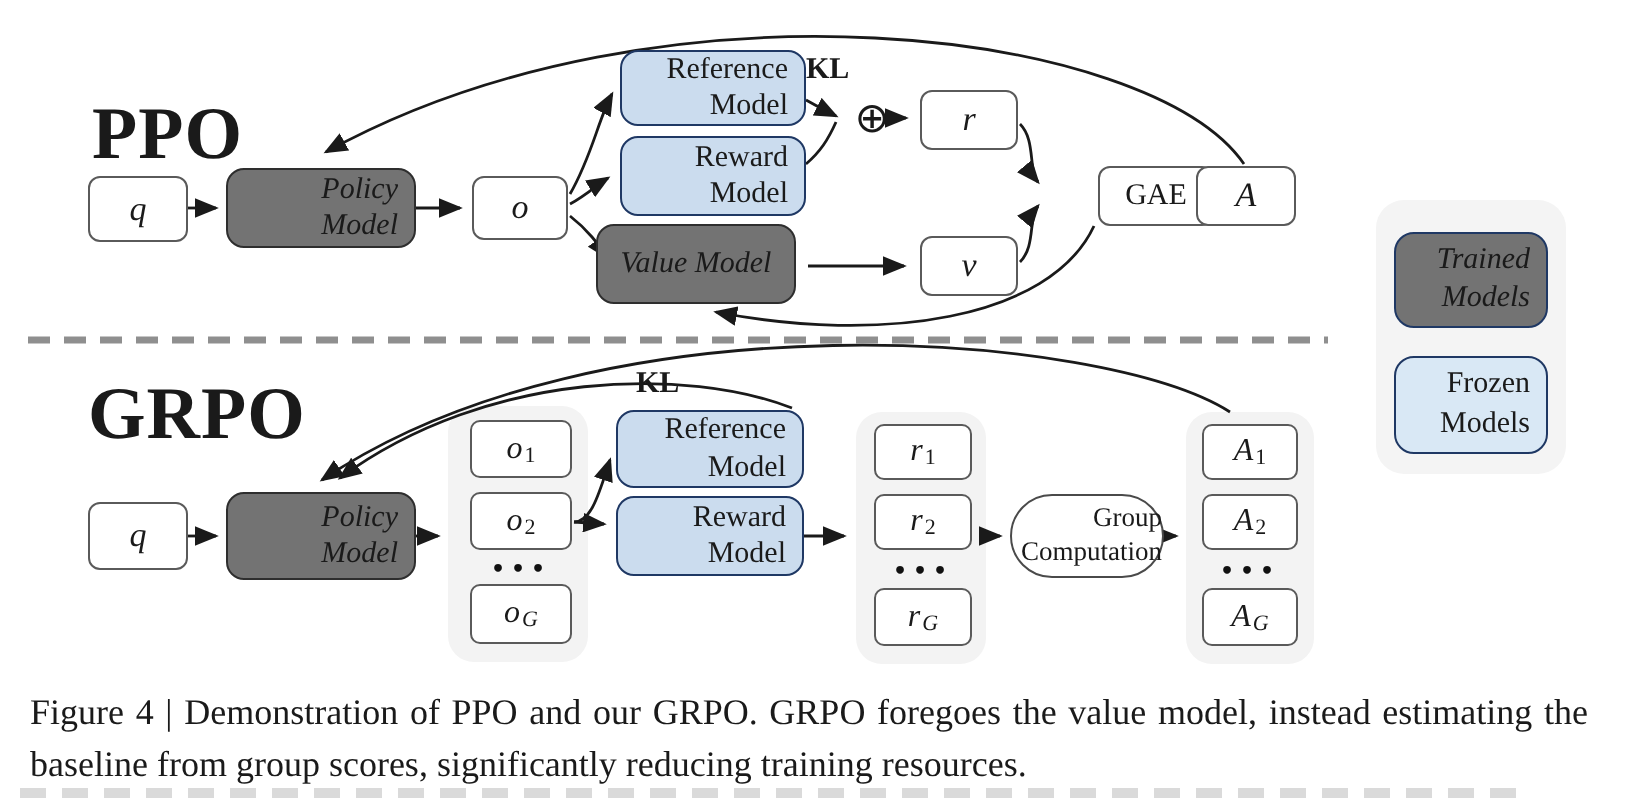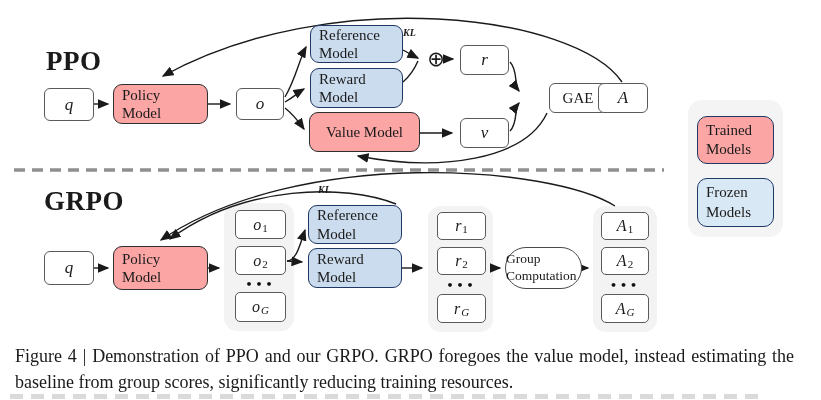--- a/index.html
+++ b/index.html
@@ -3,32 +3,32 @@
 <meta charset="utf-8">
 <style>
   html,body{margin:0;padding:0;background:#ffffff;}
   .stage{
     position:relative;width:821px;height:400px;background:#ffffff;overflow:hidden;
     font-family:"Liberation Serif","DejaVu Serif",serif;color:#1a1a1a;
   }
   svg.arrows{position:absolute;left:0;top:0;z-index:2;}
   .grp{position:absolute;background:#F3F3F3;border-radius:13px;z-index:1;}
   .box{position:absolute;z-index:3;display:flex;align-items:center;justify-content:center;
-       text-align:left;box-sizing:border-box;background:#fff;}
+       text-align:right;box-sizing:border-box;background:#fff;}
   .model{border:1.8px solid #1F3864;border-radius:9px;font-size:15px;line-height:1.22;padding:0 8px;}
-  .yellow{background:#fca5a5;border-color:#2e2e2e;}
+  .yellow{background:#737373;border-color:#2e2e2e;font-style:italic;}
   .blue{background:#CBDCEE;}
   .plain{border:1.3px solid #5a5a5a;border-radius:6px;font-size:17px;font-style:italic;}
   .sbox{position:absolute;z-index:3;display:flex;align-items:center;justify-content:center;
         background:#fff;border:1.2px solid #5a5a5a;border-radius:5px;font-size:16px;font-style:italic;box-sizing:border-box;}
   .sbox sub{font-size:11px;font-style:normal;margin-left:1px;transform:translateY(3px);}
   .sbox sub.g{font-style:italic;}
   .upright{font-style:normal;font-size:15px;margin-left:28px;}
-  .seclabel{position:absolute;z-index:3;font-weight:bold;font-size:27px;letter-spacing:.5px;}
-  .kl{position:absolute;z-index:3;font-style:italic;font-weight:bold;font-size:10px;}
+  .seclabel{position:absolute;z-index:3;font-weight:bold;font-size:37px;letter-spacing:.5px;}
+  .kl{position:absolute;z-index:3;font-weight:bold;font-size:15px;}
   .dots{position:absolute;z-index:3;text-align:center;font-family:"DejaVu Sans",sans-serif;
         font-size:11px;font-weight:bold;letter-spacing:3px;color:#111;}
   .legend-bg{position:absolute;background:#F4F4F4;border-radius:14px;z-index:1;}
   .legend-item{border-radius:10px;border:1.7px solid #1F3864;font-size:15px;line-height:1.3;}
   .frozenlight{background:#D9E8F5;}
   .caption{position:absolute;z-index:3;left:11px;top:340px;width:779px;margin:4px;
            font-size:18px;line-height:25.5px;text-align:justify;}
   .cutoff{position:absolute;z-index:1;left:10px;top:394px;width:748px;height:5px;opacity:.5;
           background:repeating-linear-gradient(90deg,#b5b5b5 0 13px,transparent 13px 21px);}
 </style>
@@ -80,21 +80,21 @@
 
     <text x="436" y="66" text-anchor="middle" font-size="21" fill="#1a1a1a" font-family="DejaVu Sans, sans-serif">⊕</text>
   </svg>
 
   <div class="seclabel" style="left:46px;top:46px">PPO</div>
   <div class="box plain" style="left:44px;top:88px;width:50px;height:33px">q</div>
   <div class="box model yellow" style="left:113px;top:84px;width:95px;height:40px">Policy Model</div>
   <div class="box plain" style="left:236px;top:88px;width:48px;height:32px">o</div>
   <div class="box model blue" style="left:310px;top:25px;width:93px;height:38px">Reference Model</div>
   <div class="box model blue" style="left:310px;top:68px;width:93px;height:40px">Reward Model</div>
-  <div class="box model yellow" style="left:309px;top:112px;width:111px;height:40px;border-color:#2e2e2e">Value Model</div>
+  <div class="box model yellow" style="left:298px;top:112px;width:100px;height:40px;border-color:#2e2e2e">Value Model</div>
   <div class="kl" style="left:403px;top:27px">KL</div>
   <div class="box plain" style="left:460px;top:45px;width:49px;height:30px">r</div>
   <div class="box plain" style="left:460px;top:118px;width:49px;height:30px">v</div>
   <div class="box plain upright" style="left:521px;top:83px;width:58px;height:30px">GAE</div>
   <div class="box plain" style="left:598px;top:83px;width:50px;height:30px">A</div>
 
   <div class="seclabel" style="left:44px;top:186px">GRPO</div>
   <div class="box plain" style="left:44px;top:251px;width:50px;height:34px">q</div>
   <div class="box model yellow" style="left:113px;top:246px;width:95px;height:44px">Policy Model</div>
 

